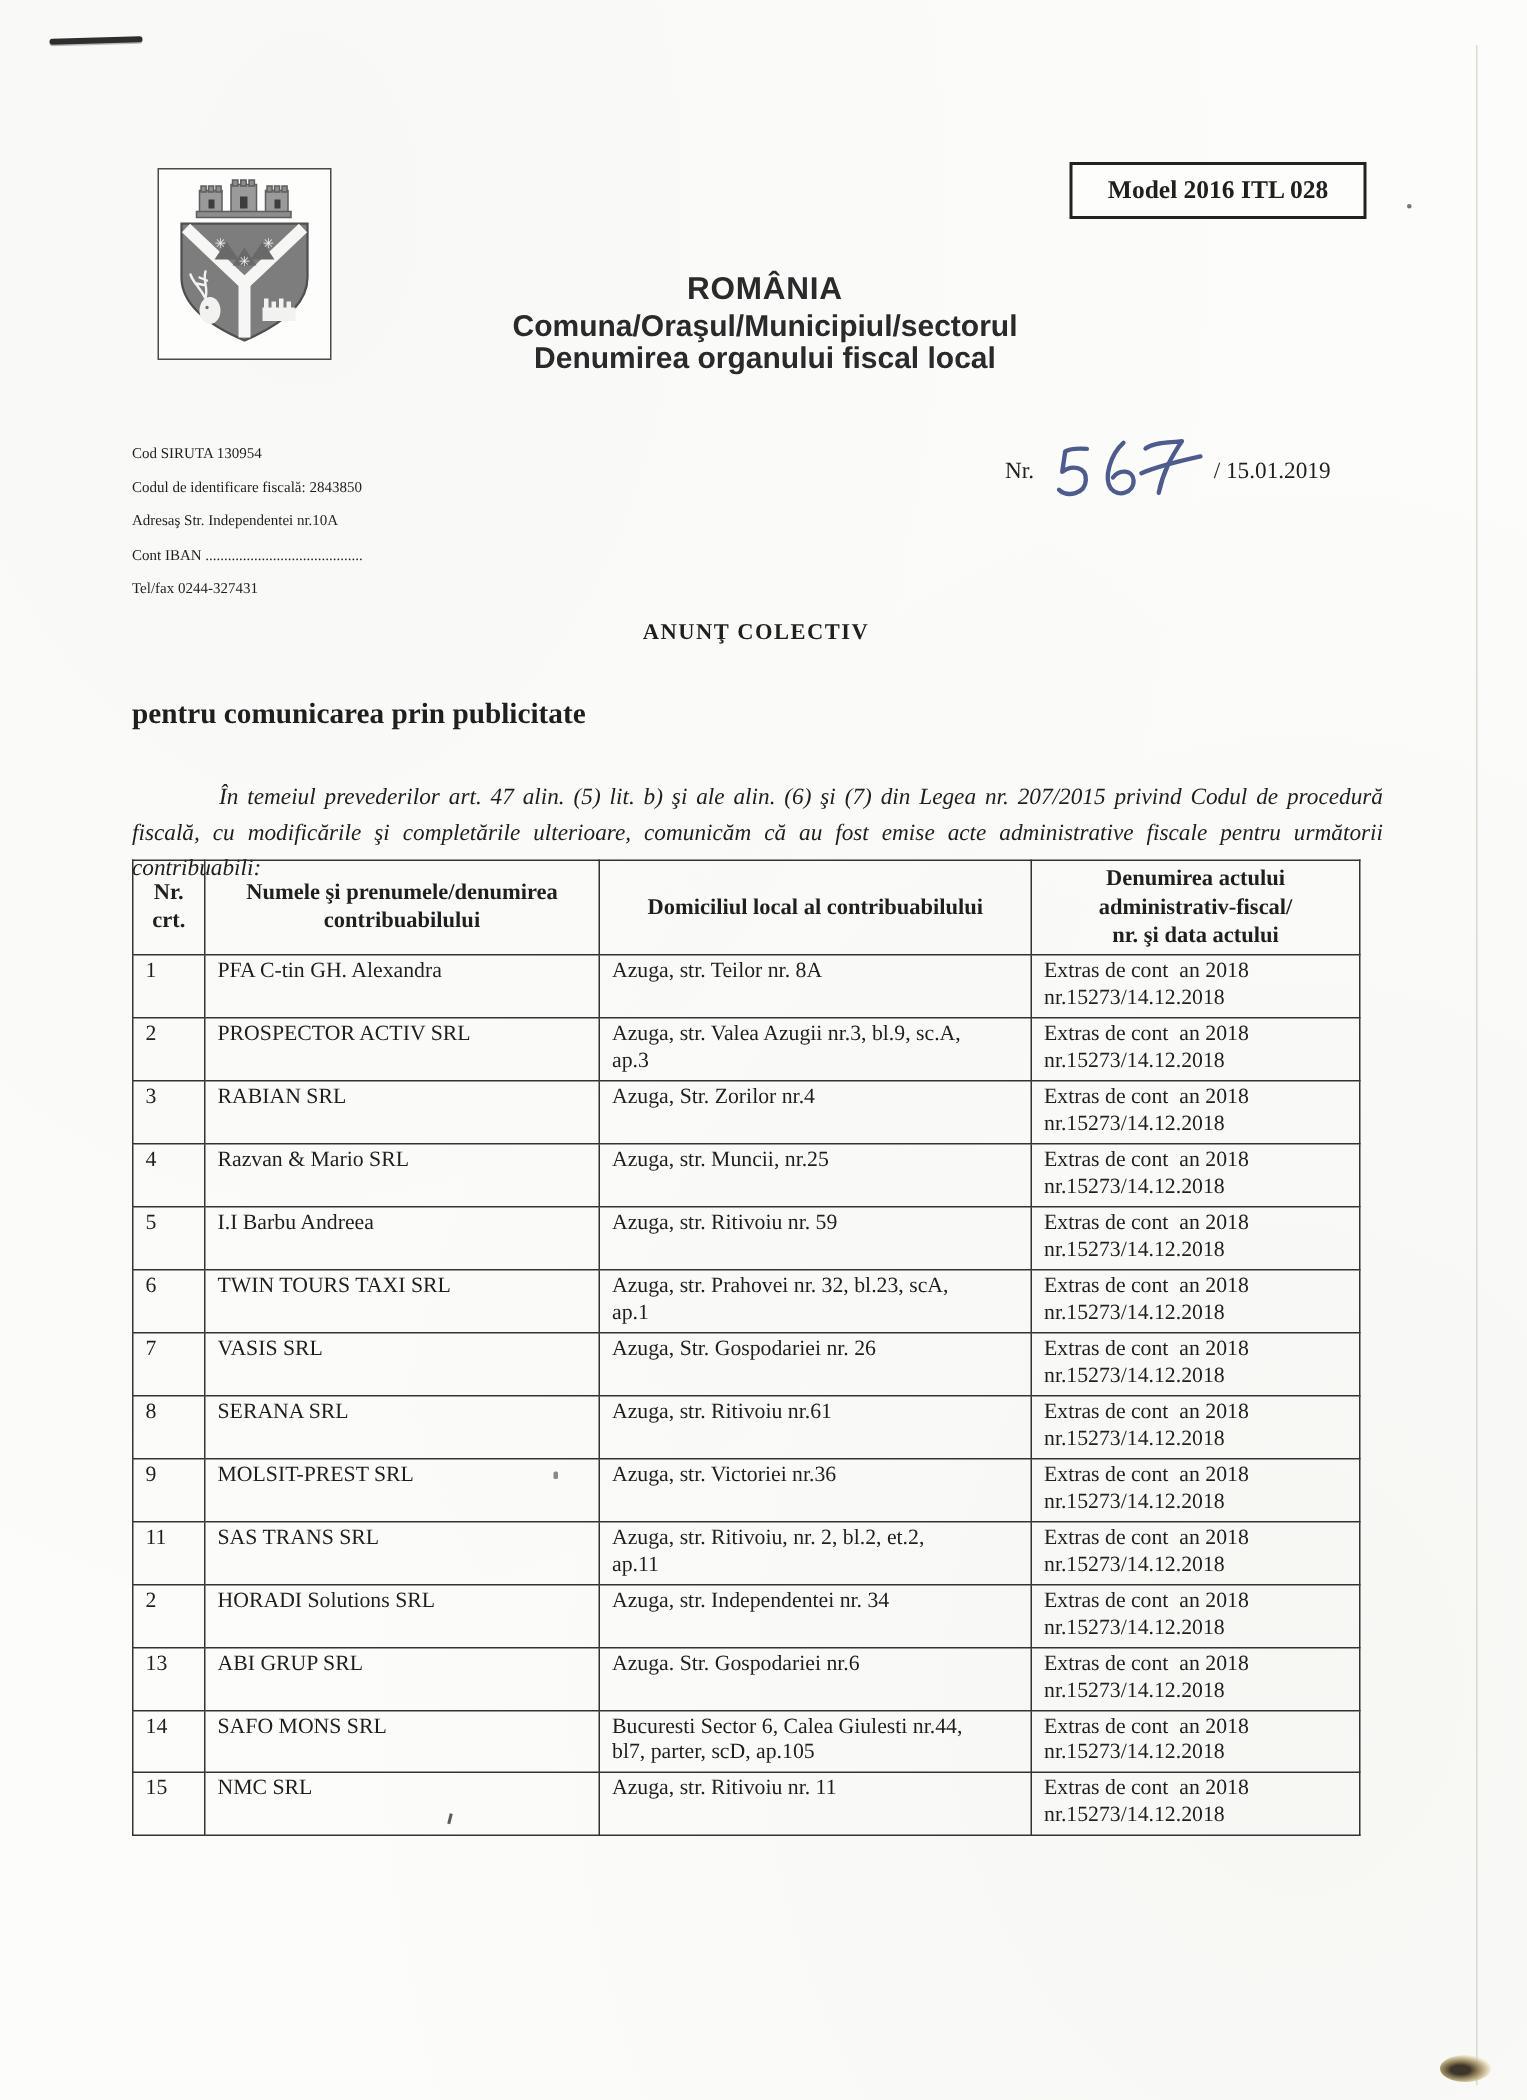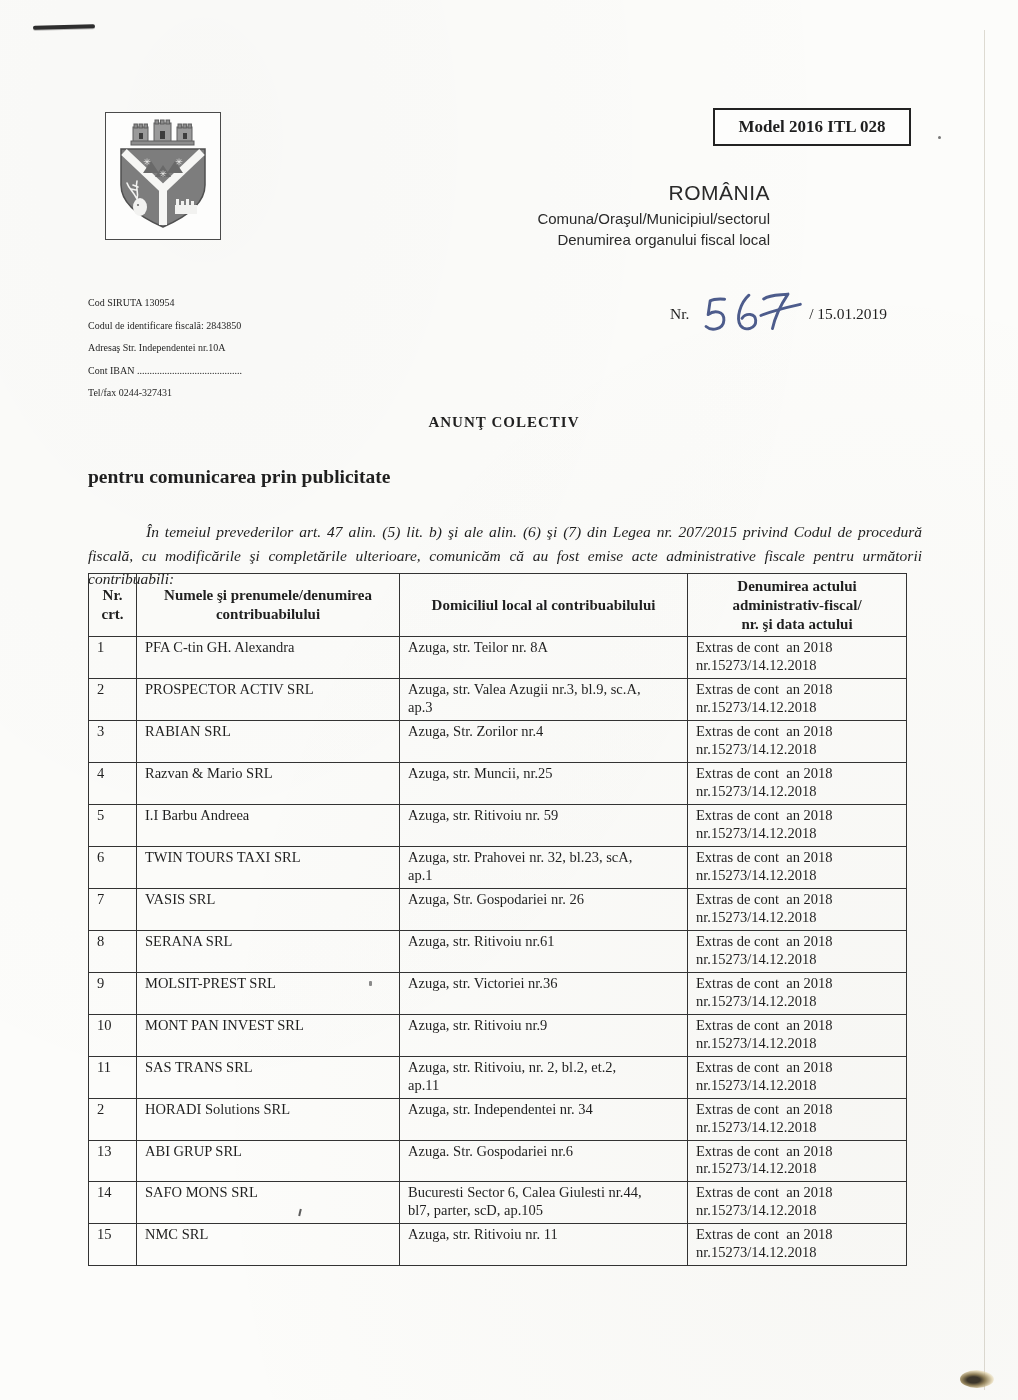--- a/index.html
+++ b/index.html
@@ -16,23 +16,23 @@
   
   .pen-stroke{position:absolute;left:33px;top:25px;width:62px;height:4px;background:#2e2e2e;border-radius:2px;transform:rotate(-1.5deg);box-shadow:0 1px 0 rgba(0,0,0,.25);}
   .vline{position:absolute;left:984px;top:30px;width:1px;height:1360px;background:rgba(150,140,115,.30);}
   .smudge{position:absolute;left:960px;top:1370px;width:34px;height:18px;border-radius:50%;
     background:radial-gradient(ellipse at 40% 55%, #3c362b 0 22%, #8f7f58 40%, rgba(222,205,160,.65) 65%, transparent 75%);}
   .tick{position:absolute;left:299px;top:1209px;width:2px;height:7px;background:#5d5d5d;transform:rotate(14deg);}
   .speck{position:absolute;left:369px;top:981px;width:3px;height:5px;background:#8a8a8a;border-radius:1px;}
 
   
   .coa-box{position:absolute;left:105px;top:112px;width:114px;height:126px;border:1.5px solid #4a4a4a;background:#fdfdfc;display:flex;align-items:center;justify-content:center;}
-  .header-center{position:absolute;left:250px;top:181px;width:520px;text-align:right;font-family:"Liberation Sans", sans-serif;font-weight:normal;color:#2a2a2a;}
+  .header-center{position:absolute;left:250px;top:181px;width:520px;text-align:center;font-family:"Liberation Sans", sans-serif;font-weight:bold;color:#2a2a2a;}
   .country{font-size:21px;letter-spacing:.5px;margin-bottom:3px;}
-  .org-line{font-size:15px;line-height:21px;}
+  .org-line{font-size:20px;line-height:21px;}
   .model-box{position:absolute;left:695px;top:108px;width:194px;height:34px;border:2px solid #222;display:flex;align-items:center;justify-content:center;font-weight:bold;font-size:17px;background:#fdfdfc;margin-left:18px;}
   .model-dot{position:absolute;left:938px;top:136px;width:3px;height:3px;background:#777;border-radius:50%;}
 
   
   .info-block{position:absolute;left:88px;top:292px;font-size:10px;line-height:22.5px;}
   .nr-line{position:absolute;left:670px;top:290px;font-size:15.5px;white-space:nowrap;}
   .hand-num{display:inline-block;vertical-align:middle;margin:0 -12px 6px 6px;transform:rotate(-3deg);}
   .hand-num path{stroke:var(--ink,#4d5c8c);stroke-width:3.2;fill:none;stroke-linecap:round;stroke-linejoin:round;}
 
   
@@ -239,27 +239,20 @@
     </tr>
 
     <tr>
       <td class="c-nr">9</td>
       <td class="c-name">MOLSIT-PREST SRL</td>
       <td class="c-addr">Azuga, str. Victoriei nr.36</td>
       <td class="c-act">Extras de cont  an 2018
 nr.15273/14.12.2018</td>
     </tr>
 
-    <tr>
-      <td class="c-nr">10</td>
-      <td class="c-name">MONT PAN INVEST SRL</td>
-      <td class="c-addr">Azuga, str. Ritivoiu nr.9</td>
-      <td class="c-act">Extras de cont  an 2018
-nr.15273/14.12.2018</td>
-    </tr>
 
     <tr>
       <td class="c-nr">11</td>
       <td class="c-name">SAS TRANS SRL</td>
       <td class="c-addr">Azuga, str. Ritivoiu, nr. 2, bl.2, et.2,
 ap.11</td>
       <td class="c-act">Extras de cont  an 2018
 nr.15273/14.12.2018</td>
     </tr>
 

